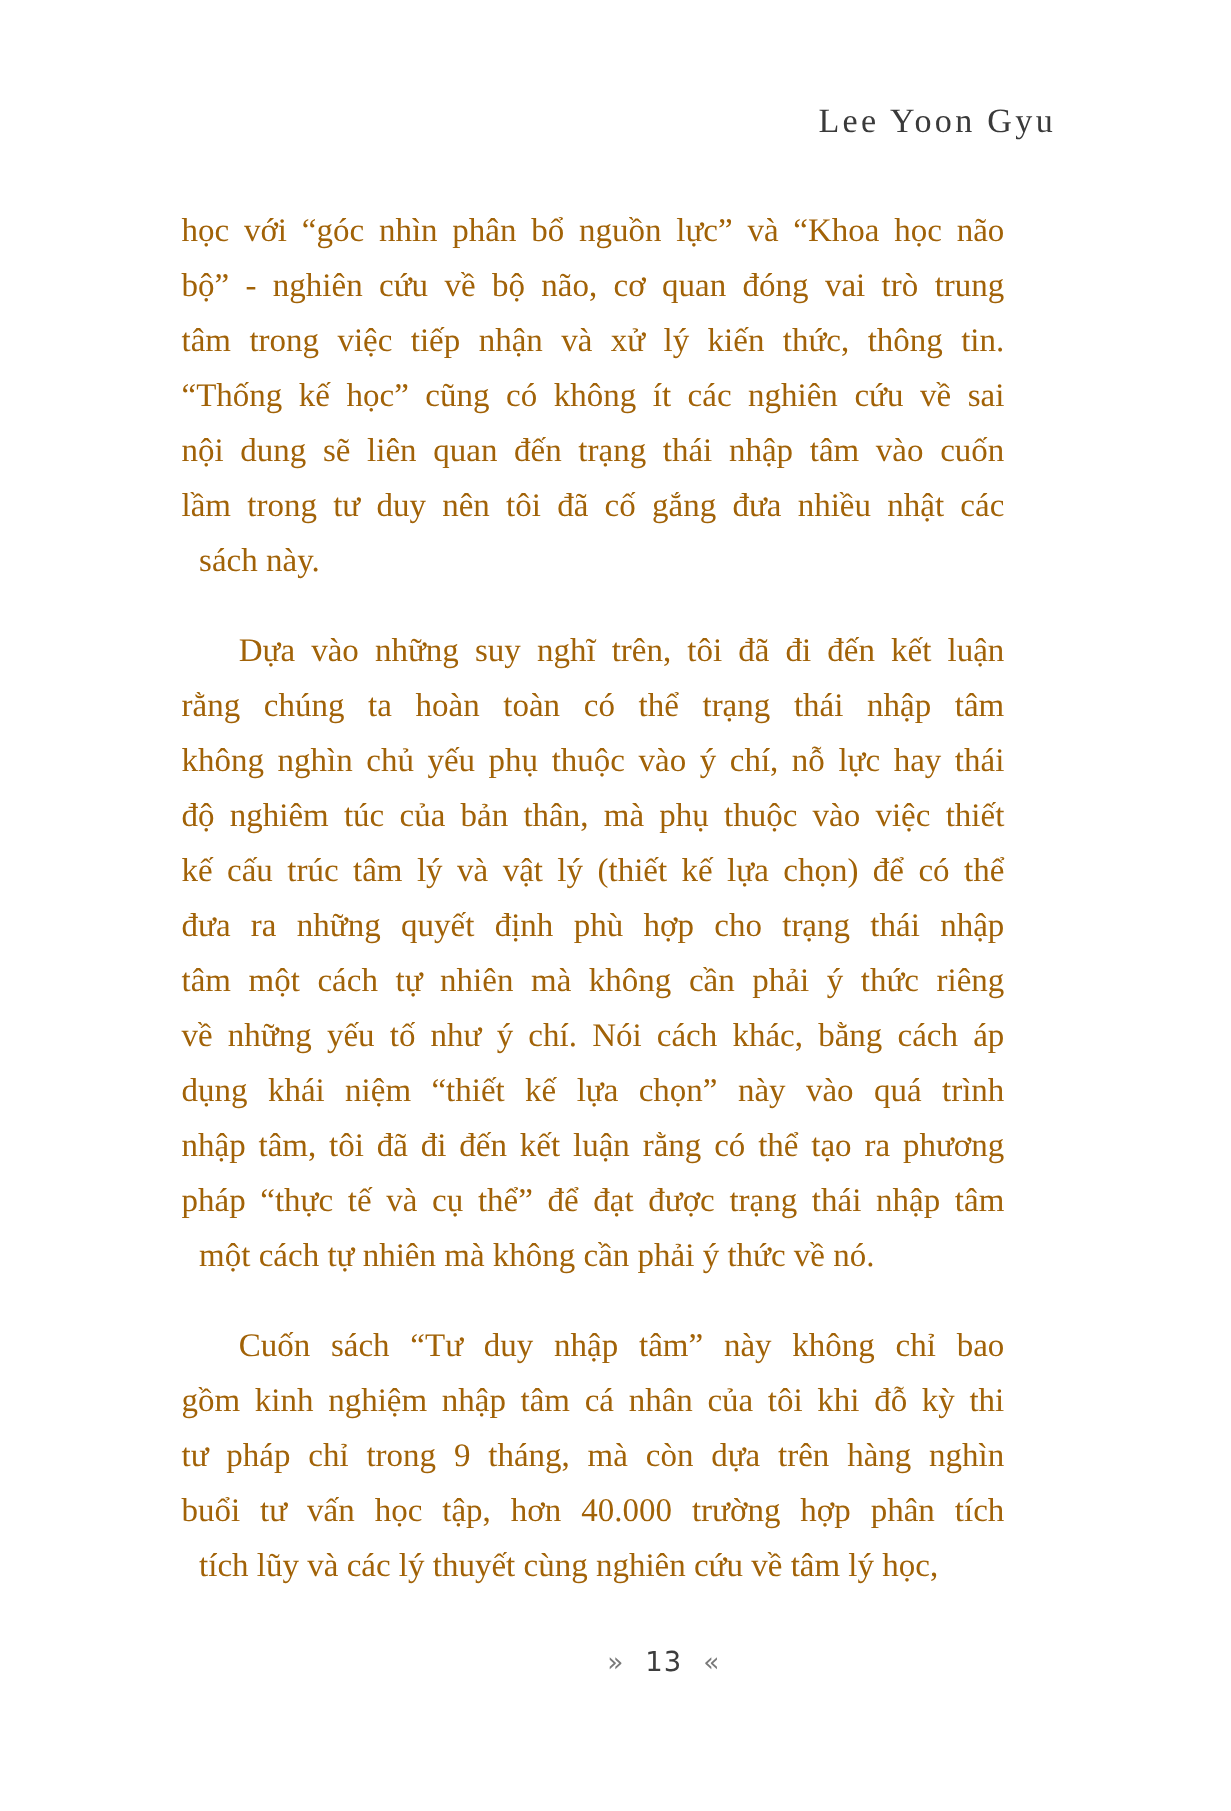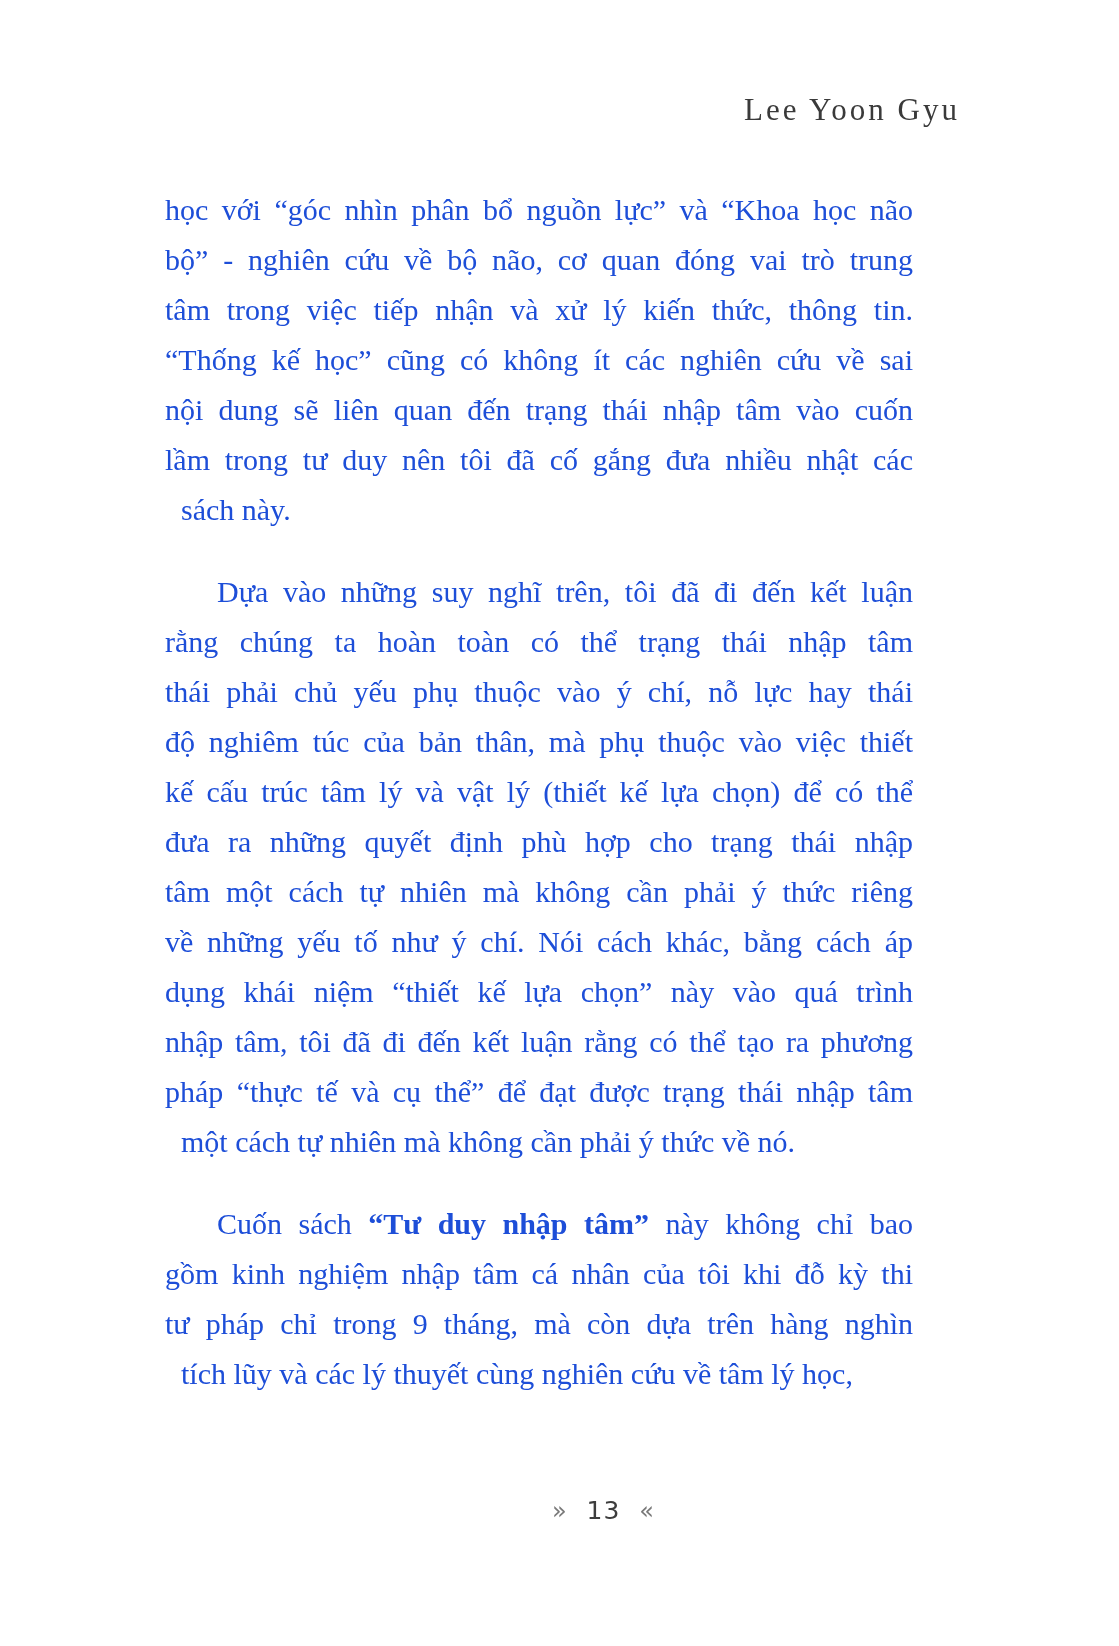--- a/index.html
+++ b/index.html
@@ -35,35 +35,35 @@
     top: 185px;
     left: 165px;
     width: 748px;
   }
   .paragraph {
     margin: 0 0 32px 0;
   }
   .line {
     font-size: 30px;
     line-height: 50px;
-    color: #1d4ed8;
+    color: #a16207;
     text-align: justify;
     text-align-last: justify;
     white-space: normal;
     hyphens: none;
   }
   .line.last {
     text-align-last: left;
     margin-left: 16px;
   }
   .line.indent {
     text-indent: 52px;
   }
   .bold {
-    font-weight: bold;
+    font-weight: normal;
     margin-top: 40px;
   }
   .page-footer {
     position: absolute;
     top: 1496px;
     left: 0;
     width: 1119px;
     text-align: center;
     font-family: "DejaVu Sans", sans-serif;
     font-size: 25px;
@@ -95,35 +95,36 @@
         <div class="line"><span>bộ” - nghiên cứu về bộ não, cơ quan đóng vai trò trung</span></div>
         <div class="line"><span>tâm trong việc tiếp nhận và xử lý kiến thức, thông tin.</span></div>
         <div class="line"><span>“Thống kế học” cũng có không ít các nghiên cứu về sai</span></div>
         <div class="line"><span>nội dung sẽ liên quan đến trạng thái nhập tâm vào cuốn</span></div>
         <div class="line"><span>lầm trong tư duy nên tôi đã cố gắng đưa nhiều nhật các</span></div>
         <div class="line last"><span>sách này.</span></div>
       </div>
       <div class="paragraph">
         <div class="line indent"><span>Dựa vào những suy nghĩ trên, tôi đã đi đến kết luận</span></div>
         <div class="line"><span>rằng chúng ta hoàn toàn có thể trạng thái nhập tâm</span></div>
-        <div class="line"><span>thái phải chủ yếu phụ thuộc vào ý chí, nỗ lực hay thái</span></div>
+        <div class="line"><span>không nghìn chủ yếu phụ thuộc vào ý chí, nỗ lực hay thái</span></div>
         <div class="line"><span>độ nghiêm túc của bản thân, mà phụ thuộc vào việc thiết</span></div>
         <div class="line"><span>kế cấu trúc tâm lý và vật lý (thiết kế lựa chọn) để có thể</span></div>
         <div class="line"><span>đưa ra những quyết định phù hợp cho trạng thái nhập</span></div>
         <div class="line"><span>tâm một cách tự nhiên mà không cần phải ý thức riêng</span></div>
         <div class="line"><span>về những yếu tố như ý chí. Nói cách khác, bằng cách áp</span></div>
         <div class="line"><span>dụng khái niệm “thiết kế lựa chọn” này vào quá trình</span></div>
         <div class="line"><span>nhập tâm, tôi đã đi đến kết luận rằng có thể tạo ra phương</span></div>
         <div class="line"><span>pháp “thực tế và cụ thể” để đạt được trạng thái nhập tâm</span></div>
         <div class="line last"><span>một cách tự nhiên mà không cần phải ý thức về nó.</span></div>
       </div>
       <div class="paragraph">
         <div class="line indent"><span>Cuốn sách </span><span class="bold">“Tư duy nhập tâm”</span><span> này không chỉ bao</span></div>
         <div class="line"><span>gồm kinh nghiệm nhập tâm cá nhân của tôi khi đỗ kỳ thi</span></div>
         <div class="line"><span>tư pháp chỉ trong 9 tháng, mà còn dựa trên hàng nghìn</span></div>
+        <div class="line"><span>buổi tư vấn học tập, hơn 40.000 trường hợp phân tích</span></div>
         <div class="line last"><span>tích lũy và các lý thuyết cùng nghiên cứu về tâm lý học,</span></div>
       </div>
     </main>
 
   <footer class="page-footer">
     <span class="folio-mark">»</span>
     <span class="folio-number">13</span>
     <span class="folio-mark">«</span>
   </footer>
 

